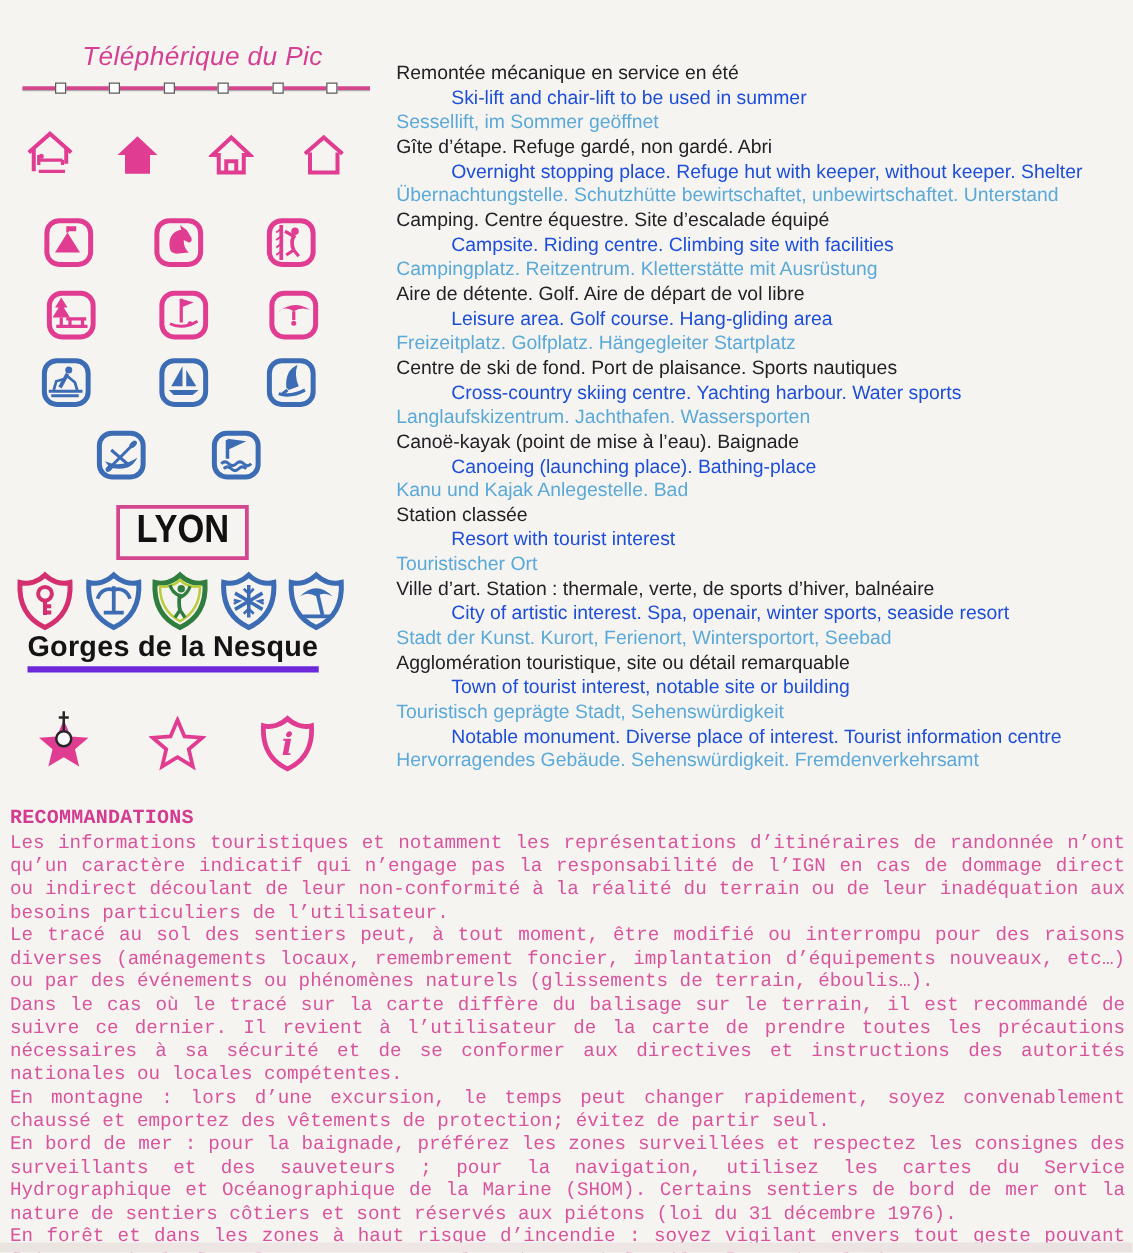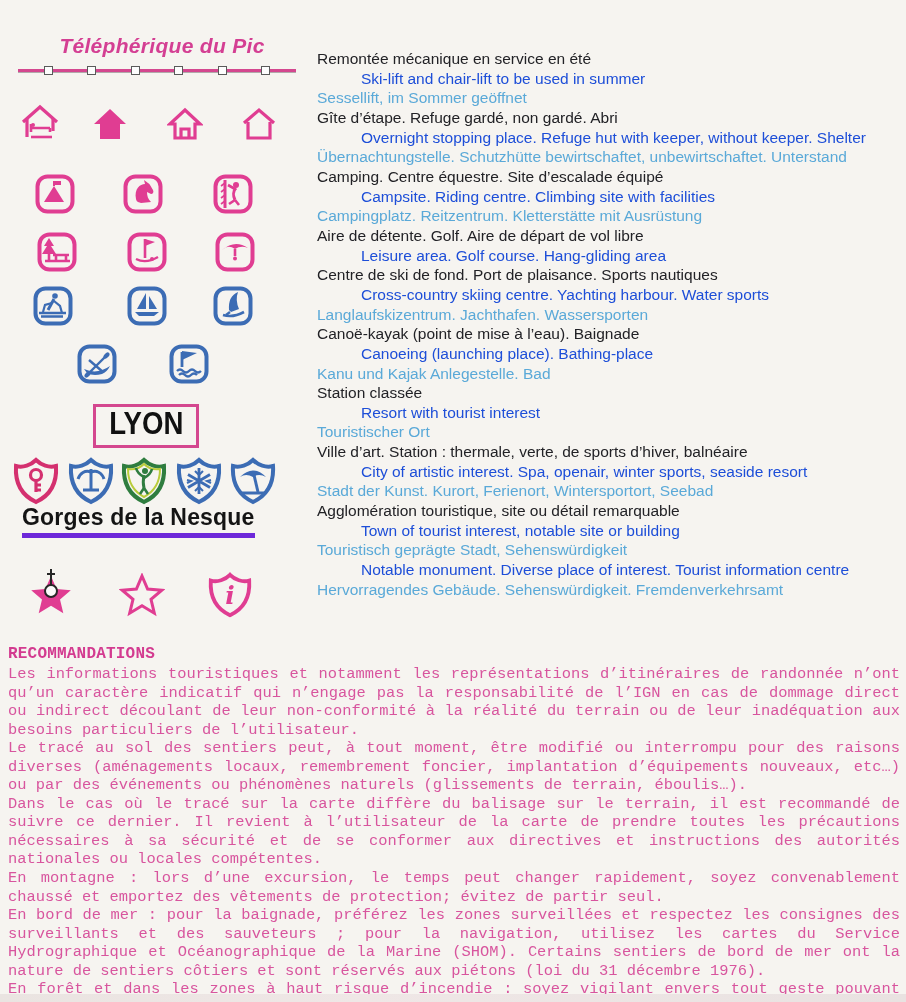--- a/index.html
+++ b/index.html
@@ -7,21 +7,21 @@
     width:906px;height:1002px;position:relative;overflow:hidden;
     background:#f6f4f0;
     font-family:"Liberation Sans", sans-serif;
     -webkit-font-smoothing:antialiased;
   }
   .abs{position:absolute;}
 
   
   .cable-title{
     left:52px;top:34px;width:220px;text-align:center;
-    font-size:21px;font-style:italic;font-weight:bold;color:#d43f93;
+    font-size:21px;font-style:italic;font-weight:normal;color:#d43f93;
     letter-spacing:.3px;
   }
   .cable-line{left:18px;top:66px;width:278px;height:10px;}
   .cable-rail{position:absolute;left:0;top:3px;width:100%;height:3px;background:#d4478f;box-shadow:0 1px 0 rgba(120,110,115,.55);}
   .cable-sq{position:absolute;top:0;width:9px;height:9px;background:#fdfdfd;border:1.5px solid #5a5a5a;box-sizing:border-box;}
 
   .icon{display:block;}
   .lyon-box{
     left:93px;top:404px;width:100px;height:38px;
     border:3px solid #d4478f;display:flex;justify-content:center;
@@ -215,20 +215,21 @@
   <div class="lg en">Ski-lift and chair-lift to be used in summer</div>
   <div class="lg de">Sessellift, im Sommer geöffnet</div>
   <div class="lg fr">Gîte d’étape. Refuge gardé, non gardé. Abri</div>
   <div class="lg en">Overnight stopping place. Refuge hut with keeper, without keeper. Shelter</div>
   <div class="lg de">Übernachtungstelle. Schutzhütte bewirtschaftet, unbewirtschaftet. Unterstand</div>
   <div class="lg fr">Camping. Centre équestre. Site d’escalade équipé</div>
   <div class="lg en">Campsite. Riding centre. Climbing site with facilities</div>
   <div class="lg de">Campingplatz. Reitzentrum. Kletterstätte mit Ausrüstung</div>
   <div class="lg fr">Aire de détente. Golf. Aire de départ de vol libre</div>
   <div class="lg en">Leisure area. Golf course. Hang-gliding area</div>
+  <div class="lg de">Freizeitplatz. Golfplatz. Hängegleiter Startplatz</div>
   <div class="lg fr">Centre de ski de fond. Port de plaisance. Sports nautiques</div>
   <div class="lg en">Cross-country skiing centre. Yachting harbour. Water sports</div>
   <div class="lg de">Langlaufskizentrum. Jachthafen. Wassersporten</div>
   <div class="lg fr">Canoë-kayak (point de mise à l’eau). Baignade</div>
   <div class="lg en">Canoeing (launching place). Bathing-place</div>
   <div class="lg de">Kanu und Kajak Anlegestelle. Bad</div>
   <div class="lg fr">Station classée</div>
   <div class="lg en">Resort with tourist interest</div>
   <div class="lg de">Touristischer Ort</div>
   <div class="lg fr">Ville d’art. Station : thermale, verte, de sports d’hiver, balnéaire</div>

